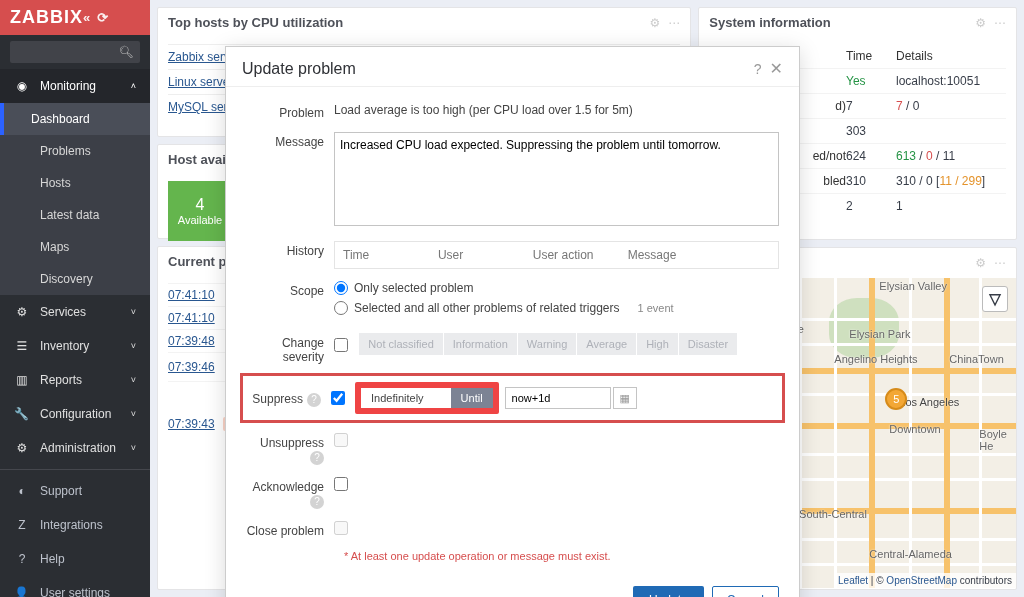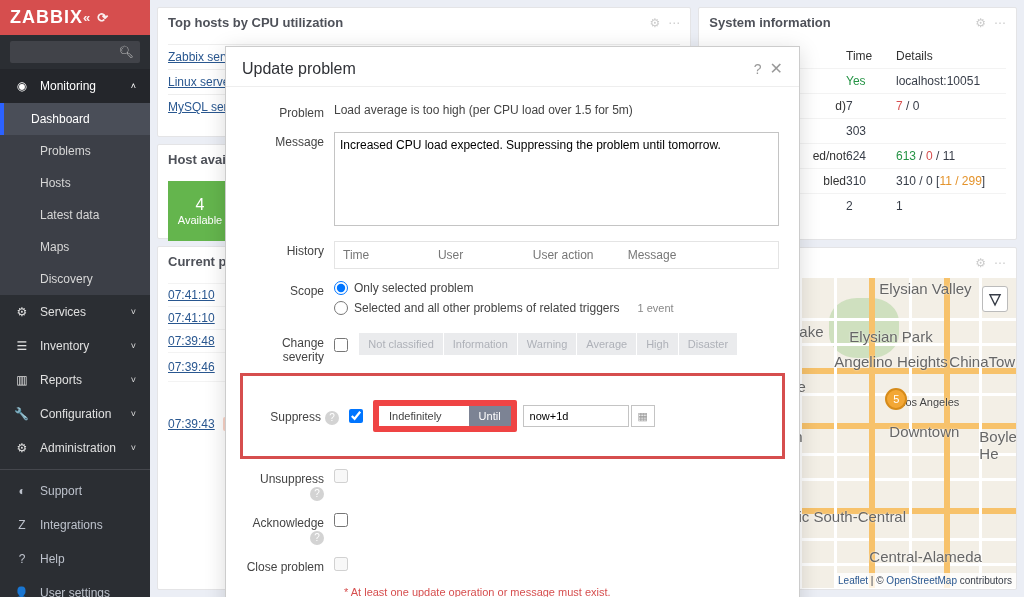--- a/index.html
+++ b/index.html
@@ -61,21 +61,21 @@
 .zoom-out { top: 37px; left: 8px; }
 .home-btn { top: 72px; left: 8px; font-size: 13px; }
 .filter-btn { top: 8px; right: 8px; }
 .map-sfc { position: absolute; inset: 0; }
 .road { position: absolute; background: #fff; }
 .road.h { height: 3px; width: 100%; }
 .road.v { width: 3px; height: 100%; }
 .road.hw-h { height: 6px; background: #f7c26b; width: 100%; }
 .road.hw-v { width: 6px; background: #f7c26b; height: 100%; }
 .green-area { position: absolute; background: #cfe0bf; border-radius: 40%; }
-.map-label { position: absolute; font-size: 15px; color: #666; text-shadow: 0 0 2px #fff; }
+.map-label { position: absolute; font-size: 11px; color: #666; text-shadow: 0 0 2px #fff; }
 .map-label.city { font-size: 11px; color: #444; }
 .map-pin { position: absolute; width: 22px; height: 22px; background: #f3a735; border: 2px solid #d68b1a; border-radius: 50%; display: flex; align-items: center; justify-content: center; color: #fff; font-size: 11px; }
 .map-attr { position: absolute; bottom: 0; right: 0; background: rgba(255,255,255,0.8); font-size: 10px; padding: 2px 4px; }
 .map-attr a { color: #295790; }
 .modal-shade { position: absolute; left: 225px; top: 46px; width: 575px; background: #fff; border: 1px solid #ccc; box-shadow: 0 4px 20px rgba(0,0,0,0.15); z-index: 100; }
 .modal-head { padding: 12px 16px 8px; display: flex; align-items: center; border-bottom: 1px solid #eee; }
 .modal-title { font-size: 16px; color: #2f3136; font-weight: 500; }
 .modal-close { margin-left: 8px; color: #999; font-size: 16px; cursor: pointer; }
 .modal-help { margin-left: auto; color: #999; font-size: 14px; cursor: pointer; }
 .modal-body { padding: 16px 20px 10px; }
@@ -85,21 +85,21 @@
 textarea.msg { width: 100%; height: 94px; border: 1px solid #c4c4c4; padding: 5px; font-family: inherit; font-size: 12px; resize: none; }
 .history-box { border: 1px solid #e4e4e4; display: flex; padding: 6px 8px; font-size: 12px; color: #777; }
 .history-box span { flex: 1; }
 .radio-row { display: flex; align-items: center; gap: 6px; margin-bottom: 6px; }
 input[type=radio] { width: 14px; height: 14px; }
 input[type=checkbox] { width: 14px; height: 14px; }
 .scope-sub { color: #888; margin-left: 12px; font-size: 11px; }
 .sev-btns { display: inline-flex; gap: 1px; }
 .sev-btn { background: #eaebed; color: #aeb1b8; padding: 5px 9px; font-size: 11px; }
 .help-icon { display: inline-block; width: 14px; height: 14px; background: #d3d3d3; color: #fff; border-radius: 50%; text-align: center; line-height: 14px; font-size: 10px; margin-left: 4px; }
-.suppress-row { border: 3px solid #d64e4e; padding: 24px; margin: -3px -6px 10px; display: flex; align-items: center; }
+.suppress-row { border: 3px solid #d64e4e; padding: 6px; margin: -3px -6px 10px; display: flex; align-items: center; }
 .toggle-grp { display: inline-flex; border: 6px solid #ef4444; border-radius: 2px; overflow: hidden; gap: 17px; }
 .toggle-btn { padding: 4px 10px; font-size: 11px; background: #fff; cursor: pointer; color: #444; }
 .toggle-btn.active { background: #7c8394; color: #fff; }
 .date-input { border: 1px solid #c4c4c4; padding: 4px 6px; width: 106px; font-size: 11px; margin-left: 6px; }
 .cal-btn { border: 1px solid #c4c4c4; background: #fff; width: 24px; height: 22px; margin-left: 2px; display: inline-flex; align-items: center; justify-content: center; color: #999; font-size: 11px; cursor: pointer; }
 .footer-note { color: #d64e4e; font-size: 11px; padding-left: 98px; margin-top: 8px; }
 .footer-note .ast { color: #d64e4e; }
 .modal-footer { display: flex; justify-content: flex-end; gap: 8px; padding: 14px 20px 16px; }
 .btn-primary { background: #1f6ab5; color: #fff; border: none; padding: 6px 16px; font-size: 12px; cursor: pointer; border-radius: 2px; }
 .btn-secondary { background: #fff; color: #1f6ab5; border: 1px solid #1f6ab5; padding: 6px 14px; font-size: 12px; cursor: pointer; border-radius: 2px; }

